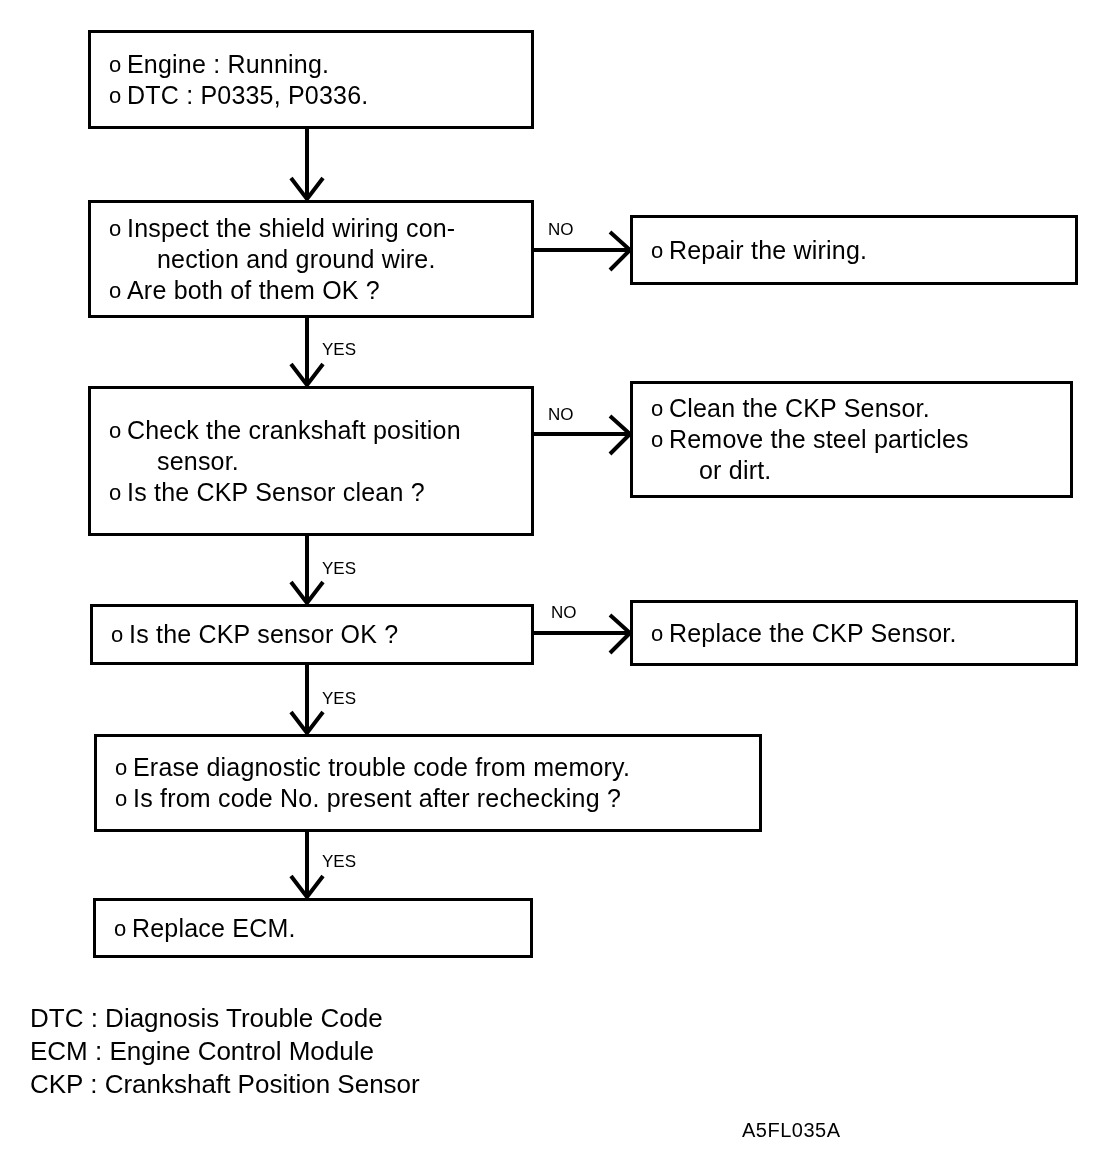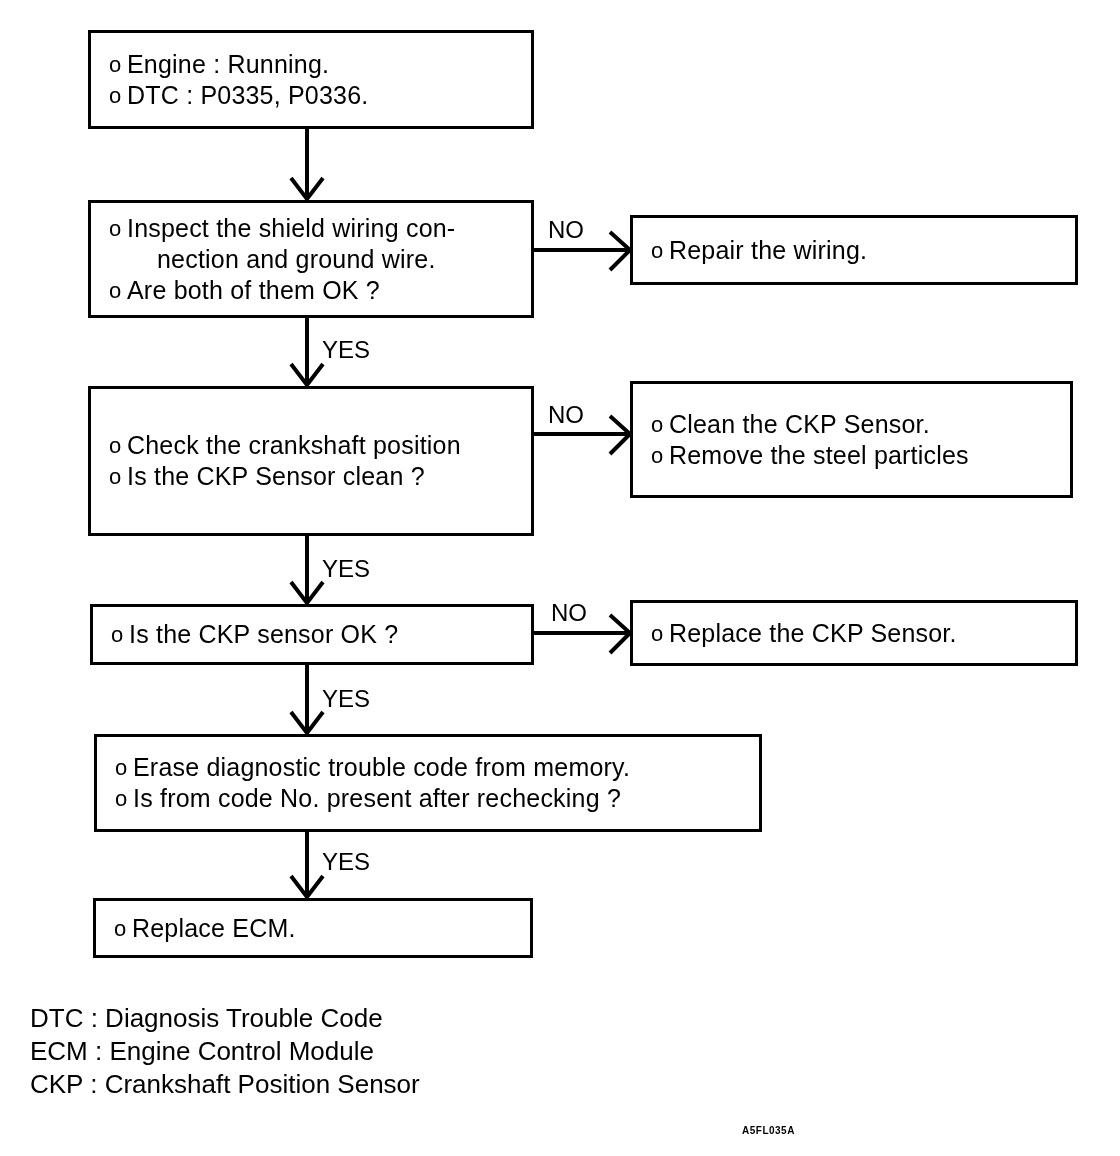--- a/index.html
+++ b/index.html
@@ -47,37 +47,36 @@
     font-size: 22px;
     line-height: 31px;
   }
   .txt { flex: 1 1 auto; }
   .cont {
     padding-left: 66px;
     box-sizing: border-box;
   }
   .edge-label {
     position: absolute;
-    font-size: 24px;
+    font-size: 17px;
     line-height: 26px;
     white-space: pre;
   }
   .legend {
     position: absolute;
     font-size: 26px;
     line-height: 33px;
     white-space: pre;
   }
   .figcode {
     position: absolute;
-    font-size: 10px;
-    font-weight: bold;
+    font-size: 20px;
+    font-weight: normal;
     letter-spacing: 0.5px;
     white-space: pre;
-    margin-top: 6px;
   }
   svg.connectors {
     position: absolute;
     left: 0; top: 0;
     width: 1120px;
     height: 1156px;
     pointer-events: none;
   }
 </style>
 </head>
@@ -142,34 +141,40 @@
       <span class="bullet">o</span>
       <span class="txt">Repair the wiring.</span>
     </div>
   </div>
 
   <div class="node" style="left:88px; top:386px; width:446px; height:150px;">
     <div class="line">
       <span class="bullet">o</span>
       <span class="txt">Check the crankshaft position</span>
     </div>
+    <div class="line cont">
+      <span class="txt">sensor.</span>
+    </div>
     <div class="line">
       <span class="bullet">o</span>
       <span class="txt">Is the CKP Sensor clean ?</span>
     </div>
   </div>
 
   <div class="node" style="left:630px; top:381px; width:443px; height:117px;">
     <div class="line">
       <span class="bullet">o</span>
       <span class="txt">Clean the CKP Sensor.</span>
     </div>
     <div class="line">
       <span class="bullet">o</span>
       <span class="txt">Remove the steel particles</span>
+    </div>
+    <div class="line cont">
+      <span class="txt">or dirt.</span>
     </div>
   </div>
 
   <div class="node" style="left:90px; top:604px; width:444px; height:61px;">
     <div class="line">
       <span class="bullet">o</span>
       <span class="txt">Is the CKP sensor OK ?</span>
     </div>
   </div>
 

